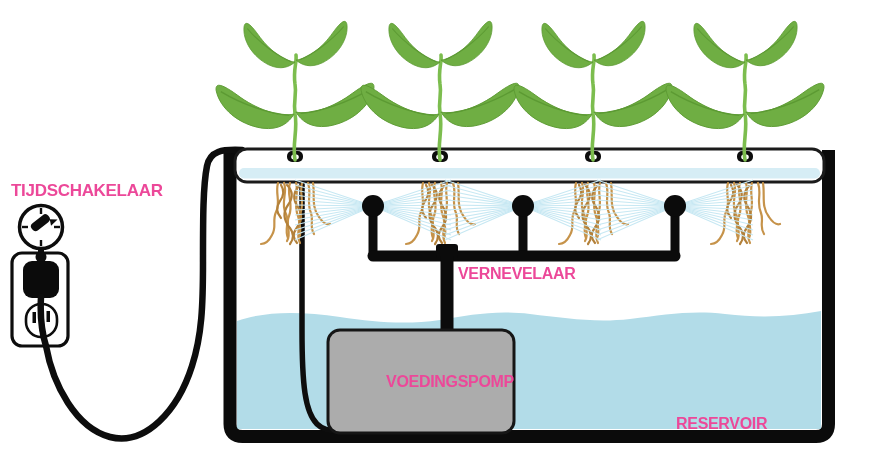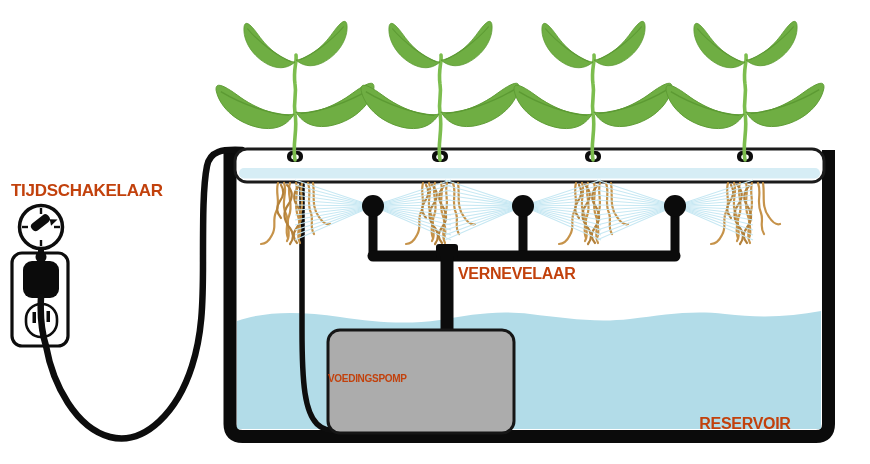--- a/index.html
+++ b/index.html
@@ -1,25 +1,25 @@
 <!DOCTYPE html>
 <html><head>
 <meta charset="utf-8">
 <style>
   html,body{margin:0;padding:0;background:#ffffff;}
   .stage{position:relative;width:870px;height:464px;background:#ffffff;overflow:hidden;
          font-family:"Liberation Sans", sans-serif;}
   .stage svg{position:absolute;left:0;top:0;}
-  .lbl{position:absolute;font-weight:700;color:#c2410c;white-space:nowrap;
+  .lbl{position:absolute;font-weight:700;color:#ec4899;white-space:nowrap;
        letter-spacing:-0.3px;line-height:1;}
   .lbl-timer{left:11px;top:182px;font-size:17px;}
   .lbl-mister{left:458px;top:266px;font-size:16px;}
-  .lbl-pump{left:328px;top:374px;width:186px;text-align:left;font-size:10px;}
+  .lbl-pump{left:328px;top:374px;width:186px;text-align:right;font-size:16px;}
   .lbl-water{left:566px;top:366px;font-size:17px;}
-  .lbl-reservoir{left:692px;top:416px;width:106px;text-align:center;font-size:16px;}
+  .lbl-reservoir{left:676px;top:416px;width:106px;text-align:left;font-size:16px;}
   .leaffill{fill:#6fae43;stroke:#5c9a33;stroke-width:0.8;}
   .leafvein{fill:none;stroke:#5c9a33;stroke-width:1.2;}
   .stem{fill:none;stroke:#7cbd4e;stroke-width:3.6;stroke-linecap:round;}
   .root{fill:none;stroke:#c6934a;stroke-width:2.2;stroke-linecap:round;}
   .root2{stroke:#b3813a;}
   .mist{stroke:#c7e8f3;stroke-width:1.1;}
   .pipe{stroke:#0b0b0b;fill:none;}
   .cord{fill:none;stroke:#0d0d0d;stroke-linecap:round;}
   .ink{stroke:#0d0d0d;fill:#ffffff;}
 </style>

